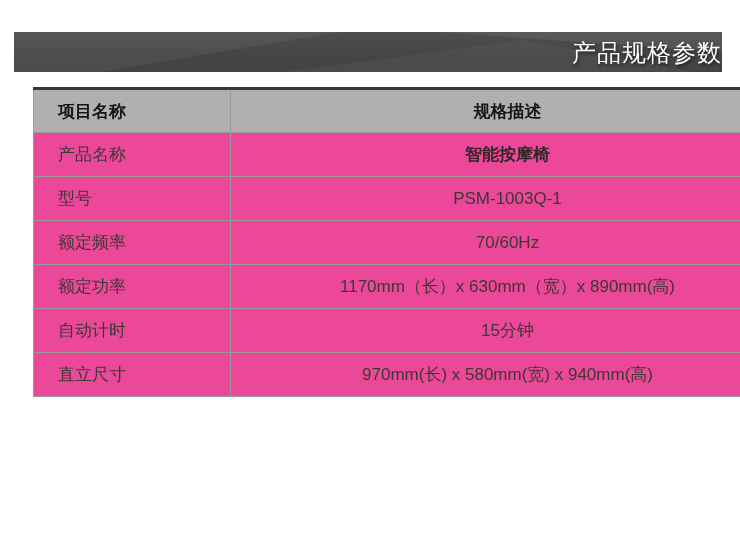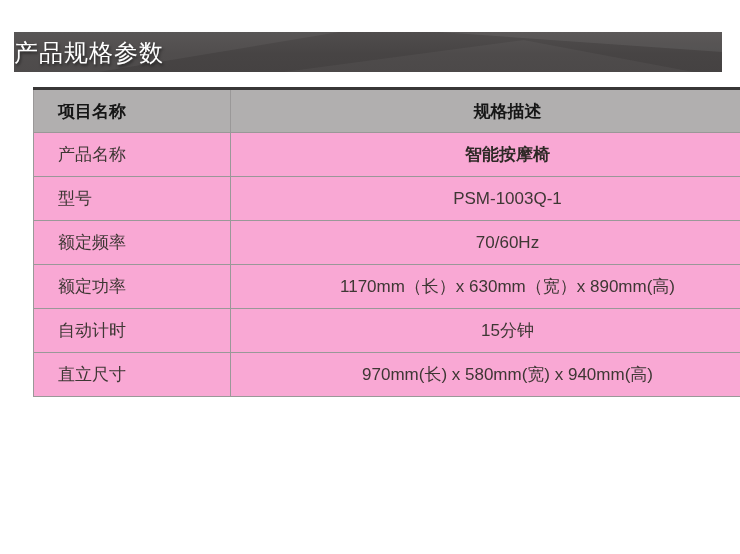--- a/index.html
+++ b/index.html
@@ -41,21 +41,21 @@
     background: rgba(255,255,255,0.04);
     clip-path: polygon(38% 100%, 72% 20%, 96% 100%);
   }
   .banner-title {
     position: absolute;
     left: 0;
     top: 0;
     width: 100%;
     height: 40px;
     line-height: 41px;
-    text-align: left;
+    text-align: right;
     color: #ffffff;
     font-size: 24px;
     letter-spacing: 1px;
     text-shadow: 1px 2px 3px rgba(0,0,0,0.55);
     border-radius: 19px;
   }
 
   
   table.spec {
     position: absolute;
@@ -77,21 +77,21 @@
   }
   table.spec thead th {
     height: 40px;
     background: #b1afaf;
     color: #161616;
     font-weight: bold;
     border-top: 3px solid #383636;
   }
   table.spec tbody td {
     height: 41px;
-    background: #f9a8d4;
+    background: #ec4899;
     color: #3e3734;
     font-weight: normal;
   }
   .col-label { width: 197px; }
   table.spec th.c1, table.spec td.c1 { padding-left: 24px; }
   table.spec th.c2, table.spec td.c2 { padding-left: 31px; text-align: center; }
   table.spec td.v-bold { font-weight: bold; color: #2e2926; font-family: Liberation Serif, serif; }
 </style>
 </head>
 <body>

